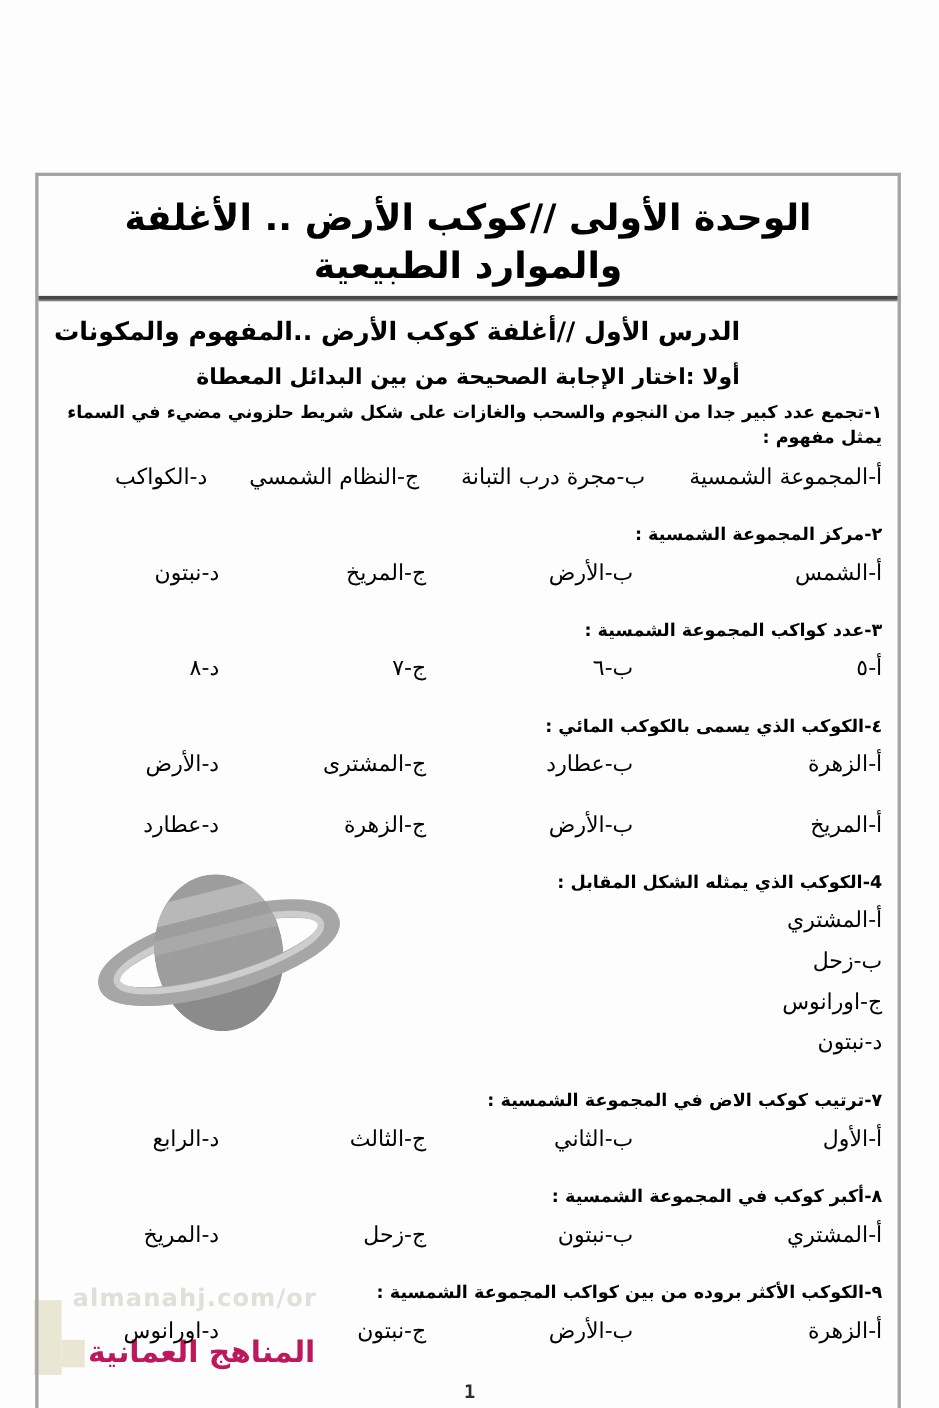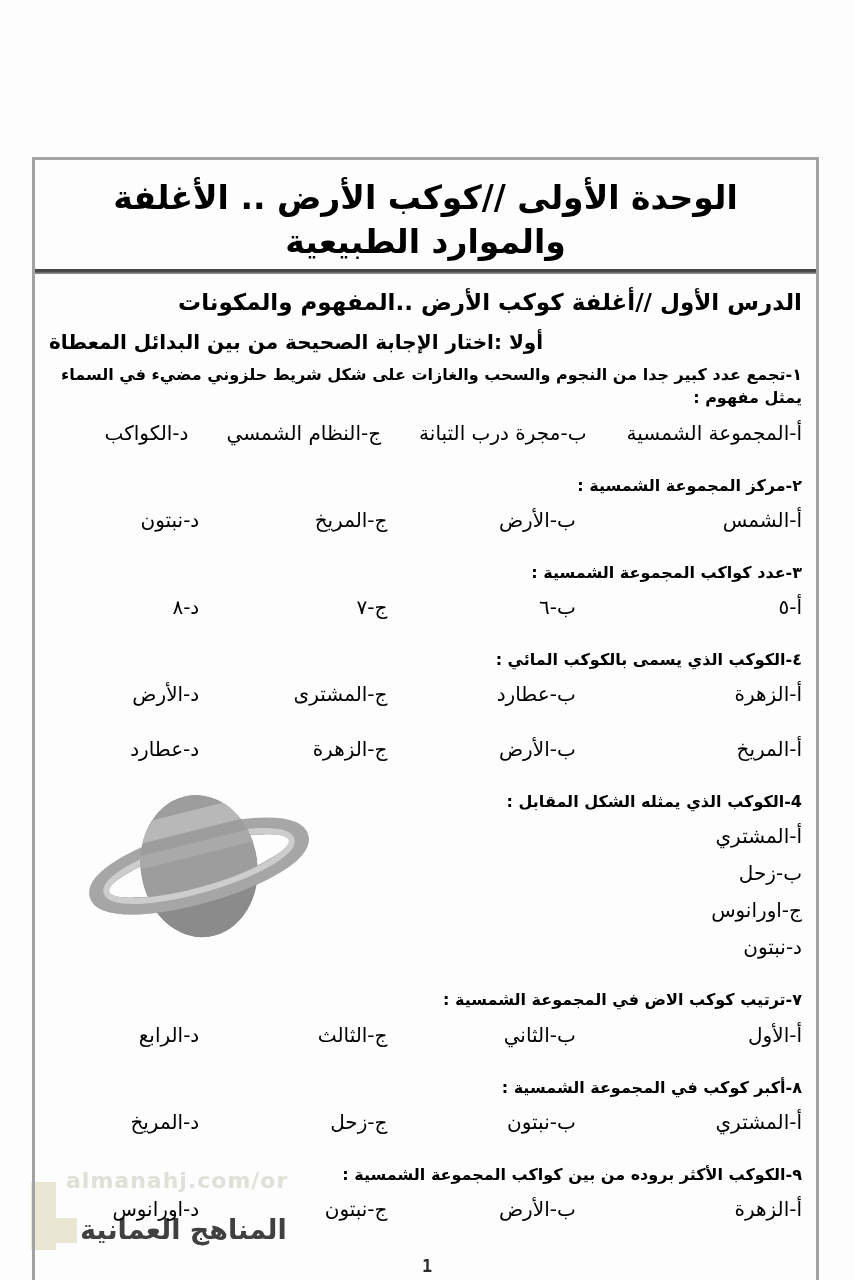--- a/index.html
+++ b/index.html
@@ -12,40 +12,40 @@
 
   
   .wm-url{
     position:absolute;left:66px;top:1168px;z-index:1;
     direction:ltr;font-size:22px;letter-spacing:1px;color:#dde1d8;font-weight:bold;text-align:center;
   }
   .wm-bar{position:absolute;left:31px;top:1182px;width:25px;height:68px;background:#e9e7d4;z-index:1}
   .wm-sq{position:absolute;left:56px;top:1218px;width:21px;height:25px;background:#e9e7d4;z-index:1}
   .wm-text{
     position:absolute;left:80px;top:1214px;z-index:1;
-    font-size:27px;font-weight:bold;color:#404040;
+    font-size:27px;font-weight:bold;color:#be185d;
   }
 
   
   .frame{
     position:absolute;left:32px;top:117px;width:787px;height:1138px;z-index:2;
     border:3px solid #a3a3a3;box-sizing:border-box;background:transparent;
     direction:rtl;padding:6px 14px 0 14px;margin-top:40px;
   }
 
   .doc-title{
     margin:10px 0 0 0;font-size:33px;font-weight:bold;text-align:center;
     line-height:1.32;letter-spacing:0;
   }
   .title-rule{
     height:5px;margin:6px -14px 0 -14px;
     background:linear-gradient(to bottom,#474747 45%,#9a9a9a);
   }
-  .subtitle{margin:12px 0 0 0;font-size:23px;font-weight:bold;text-align:right;line-height:1.4}
-  .instruction{margin:10px 0 0 0;font-size:20px;font-weight:bold;text-align:left;line-height:1.45}
+  .subtitle{margin:12px 0 0 0;font-size:23px;font-weight:bold;text-align:left;line-height:1.4}
+  .instruction{margin:10px 0 0 0;font-size:20px;font-weight:bold;text-align:center;line-height:1.45}
 
   .question{margin-top:26px}
   .question.first{margin-top:6px}
   .q-text{margin:0;font-size:16px;font-weight:bold;line-height:1.45}
 
   .options-row{display:grid;grid-template-columns:repeat(4,1fr);margin-top:9px}
   .opt{font-size:20px;font-weight:normal;line-height:1.45;white-space:nowrap}
   .options-row .opt{text-align:right}
   .options-row .opt + .opt{padding-right:38px;box-sizing:border-box}
 

